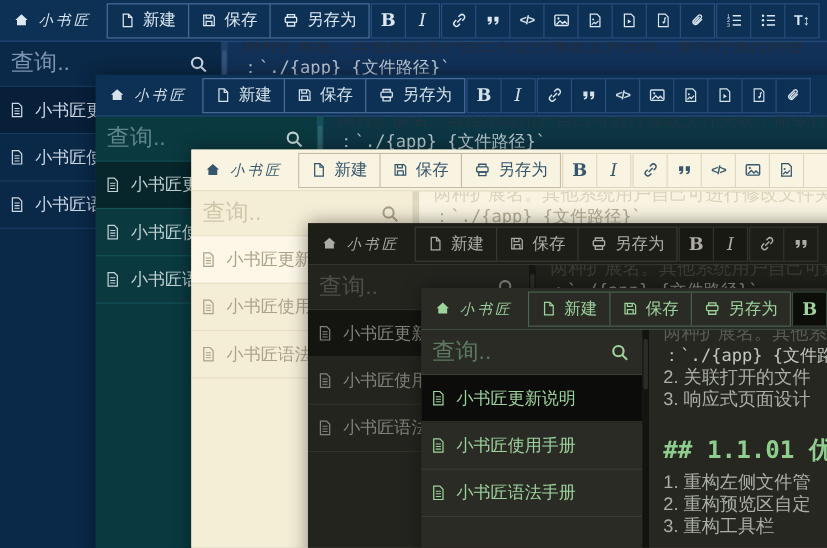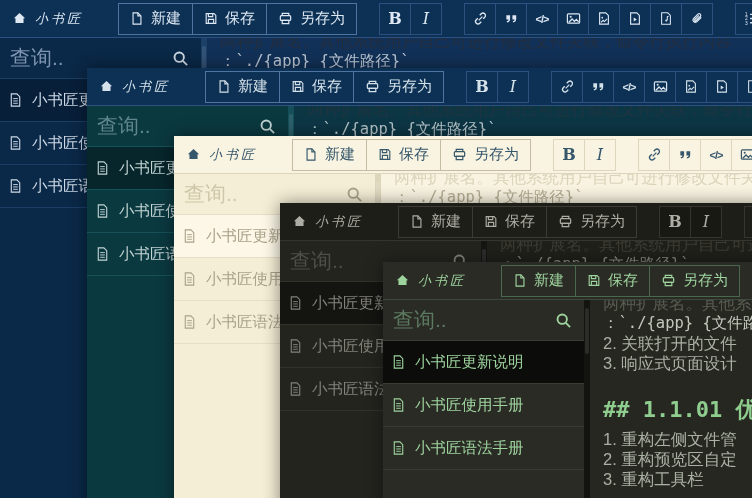--- a/index.html
+++ b/index.html
@@ -8,21 +8,21 @@
   .window{position:absolute;width:760px;height:530px;background:var(--cb);
           box-shadow:0 0 16px rgba(0,0,0,.45);}
   
   .toolbar{height:37px;display:flex;align-items:center;padding-left:12px;
            background:var(--tb);color:var(--tbfg);border-bottom:1px solid var(--grpb);
            overflow:hidden;white-space:nowrap;flex:none;}
   .brand{display:flex;align-items:center;gap:8px;width:84px;flex:none;}
   .brand .bname{font-family:"DejaVu Serif","Liberation Serif",serif;
                 font-style:italic;font-size:13px;letter-spacing:3px;}
   .tgroup{display:flex;height:30px;border:1px solid var(--grpb);flex:none;
-          margin-left:22px;align-items:stretch;}
+          margin-left:1px;align-items:stretch;}
   .tgroup.filegrp{border-color:var(--btnb);}
   .tgroup.bigrp{background:var(--bibg);}
   .tgroup > *+*{border-left:1px solid var(--grpb);}
   .tgroup.filegrp > *+*{border-left:1px solid var(--btnb);}
   .tbtn{display:flex;align-items:center;gap:7px;padding:0 11px;font-size:15px;cursor:pointer;}
   .ibtn{width:30px;display:flex;align-items:center;justify-content:center;cursor:pointer;}
   .bchar{font-family:"DejaVu Serif","Liberation Serif",serif;font-weight:bold;font-size:16px;}
   .ichar{font-family:"DejaVu Serif","Liberation Serif",serif;font-style:italic;font-size:16px;}
   .codechar{font-size:11px;font-weight:bold;letter-spacing:-1px;}
   .tchar{font-size:13px;font-weight:bold;}

